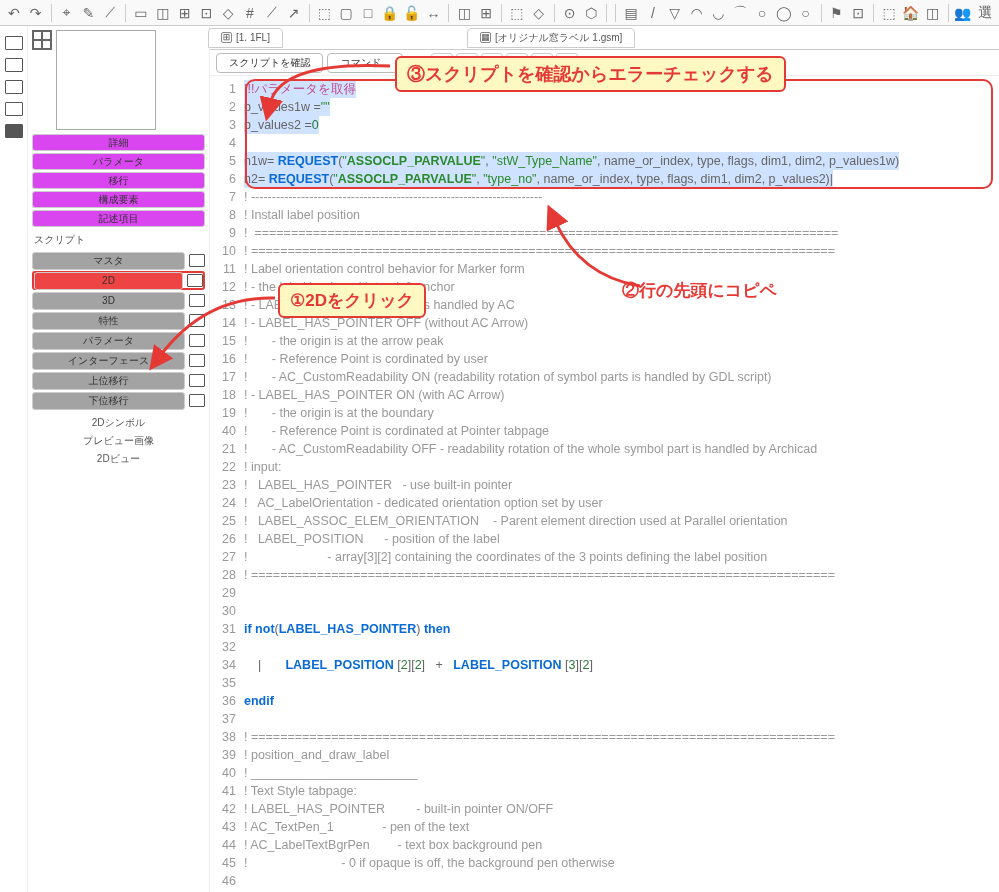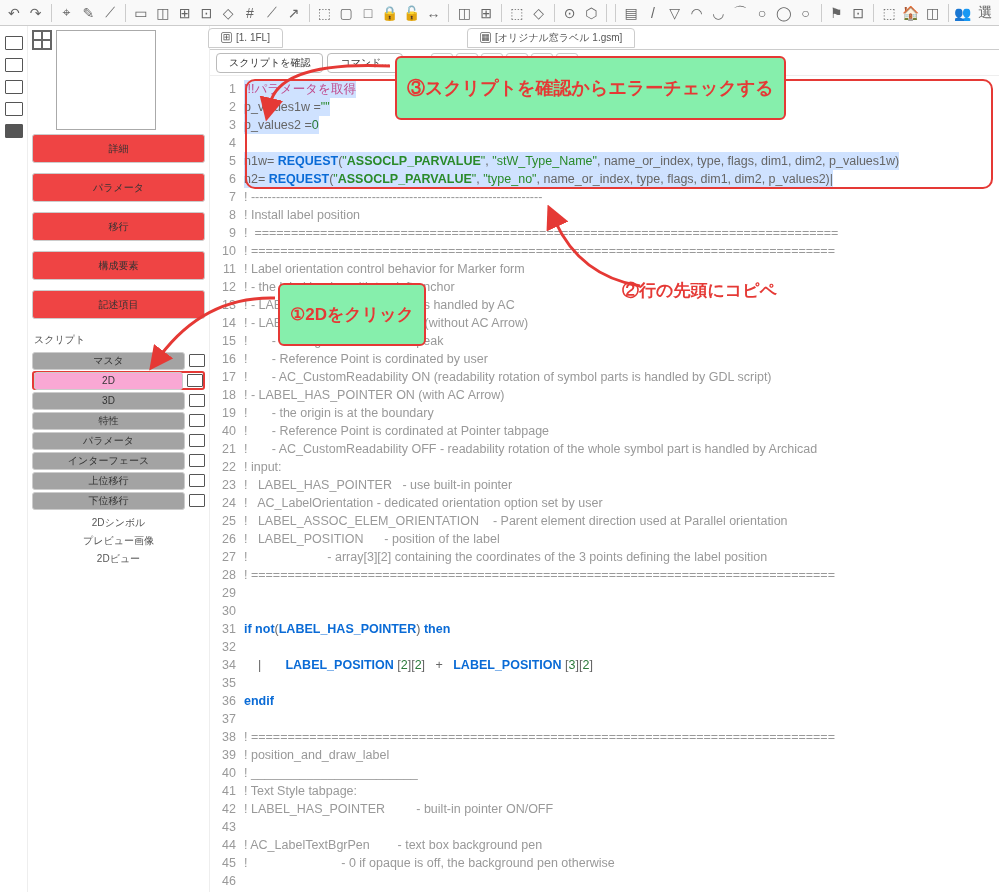--- a/index.html
+++ b/index.html
@@ -14,27 +14,27 @@
   .main { display: flex; height: calc(100% - 26px); position: relative; }
   .left-col { width: 210px; border-right: 1px solid #eee; display: flex; background: #fff; }
   .icon-rail { width: 28px; border-right: 1px solid #eee; padding-top: 10px; display: flex; flex-direction: column; align-items: center; gap: 8px; }
   .rail-icon { width: 18px; height: 14px; border: 1px solid #555; border-radius: 1px; cursor: pointer; }
   .left-main { flex: 1; padding: 4px; }
   .thumb-row { display: flex; gap: 4px; margin-bottom: 4px; }
   .thumb-grid { width: 20px; height: 20px; display: flex; flex-wrap: wrap; border: 1px solid #666; cursor: pointer; }
   .thumb-grid span { width: 50%; height: 50%; border: 0.5px solid #666; }
   .thumb { width: 100px; height: 100px; border: 1px solid #aaa; background: #fff; }
   .left-list { margin-top: 4px; }
-  .left-btn { width: 100%; height: 29px; margin-bottom: 10px; background: #ef4444; border: 1px solid #ccc; border-radius: 3px; font-size: 10px; display: flex; align-items: center; justify-content: center; cursor: pointer; }
+  .left-btn { width: 100%; height: 17px; margin-bottom: 2px; background: #d946ef; border: 1px solid #ccc; border-radius: 3px; font-size: 10px; display: flex; align-items: center; justify-content: center; cursor: pointer; }
   .list-sec-header { font-size: 10px; color: #555; padding: 4px 2px; }
   .left-row { display: flex; align-items: center; height: 19px; margin-bottom: 1px; }
   .left-row-btn { flex: 1; height: 18px; background: #a3a3a3; border: 1px solid #ccc; border-radius: 3px; font-size: 10px; display: flex; align-items: center; justify-content: center; cursor: pointer; }
   .left-row-ic { width: 16px; height: 13px; border: 1px solid #555; margin-left: 4px; cursor: pointer; border-radius: 1px; }
   .left-row.highlighted { border: 2.5px solid #e53935; border-radius: 3px; padding: 0; }
-  .left-row.highlighted .left-row-btn { background: #f9a8d4; }
+  .left-row.highlighted .left-row-btn { background: #ef4444; }
   .left-text-row { height: 18px; font-size: 10px; display: flex; align-items: center; justify-content: center; color: #555; }
 
   
   .editor-col { flex: 1; display: flex; flex-direction: column; position: relative; min-width: 0; }
   .tab-row { height: 24px; display: flex; align-items: center; border-bottom: 1px solid #ccc; padding-left: 6px; gap: 4px; background: #fff; }
   .tab { height: 20px; padding: 0 12px; border: 1px solid #ccc; border-radius: 4px 4px 0 0; font-size: 10px; display: flex; align-items: center; gap: 4px; cursor: pointer; background: #fff; color: #555; }
   .tab .ex { width: 11px; height: 11px; border: 1px solid #888; border-radius: 2px; font-size: 9px; line-height: 9px; text-align: center; }
   .toolbar2 { height: 26px; display: flex; align-items: center; padding: 0 6px; gap: 4px; border-bottom: 1px solid #eee; background: #fff; }
   .tbtn { height: 20px; padding: 0 12px; border: 1px solid #bbb; border-radius: 4px; font-size: 10px; background: #fff; cursor: pointer; display: flex; align-items: center; }
   .mini-icon { width: 22px; height: 20px; border: 1px solid #ccc; border-radius: 3px; display: flex; align-items: center; justify-content: center; font-size: 10px; cursor: pointer; background: #fff; }
@@ -47,21 +47,21 @@
   .code { white-space: pre; color: #666; }
   .code.selected { background: #cfe2ff; }
   .c-kw { color: #0a6bd6; font-weight: bold; }
   .c-str { color: #2a8a2a; }
   .c-cmt { color: #999; }
   .c-spec { color: #c04a8c; }
   .c-num { color: #2a7a3a; }
 
   
   .annot { position: absolute; color: #e53935; font-size: 18px; font-weight: bold; z-index: 20; pointer-events: none; }
-  .annot-box { border: 2.5px solid #e53935; border-radius: 6px; padding: 18px 10px; background: #86efac; }
+  .annot-box { border: 2.5px solid #e53935; border-radius: 6px; padding: 4px 10px; background: #fef9c3; }
 
   
   svg.arrow { position: absolute; z-index: 15; pointer-events: none; overflow: visible; }
 </style>
 </head>
 <body>
 
 <div class="topbar" id="topbar">
     <div class="tb-icon">↶</div>
     <div class="tb-icon">↷</div>
@@ -373,20 +373,21 @@
           <div class="gutter-line">
             <div class="lineno">41</div>
             <div class="code"><span class="c-cmt">! Text Style tabpage:</span></div>
           </div>
           <div class="gutter-line">
             <div class="lineno">42</div>
             <div class="code"><span class="c-cmt">! LABEL_HAS_POINTER         - built-in pointer ON/OFF</span></div>
           </div>
           <div class="gutter-line">
             <div class="lineno">43</div>
+            <div class="code"><span class="c-cmt">! AC_TextPen_1              - pen of the text</span></div>
           </div>
           <div class="gutter-line">
             <div class="lineno">44</div>
             <div class="code"><span class="c-cmt">! AC_LabelTextBgrPen        - text box background pen</span></div>
           </div>
           <div class="gutter-line">
             <div class="lineno">45</div>
             <div class="code"><span class="c-cmt">!                           - 0 if opaque is off, the background pen otherwise</span></div>
           </div>
           <div class="gutter-line">

